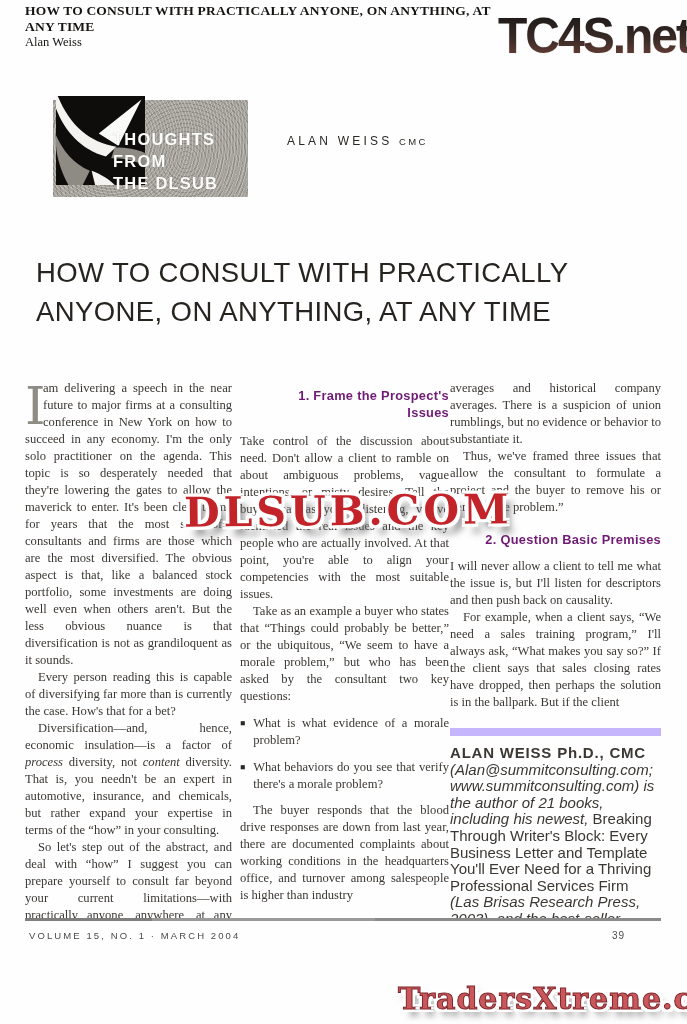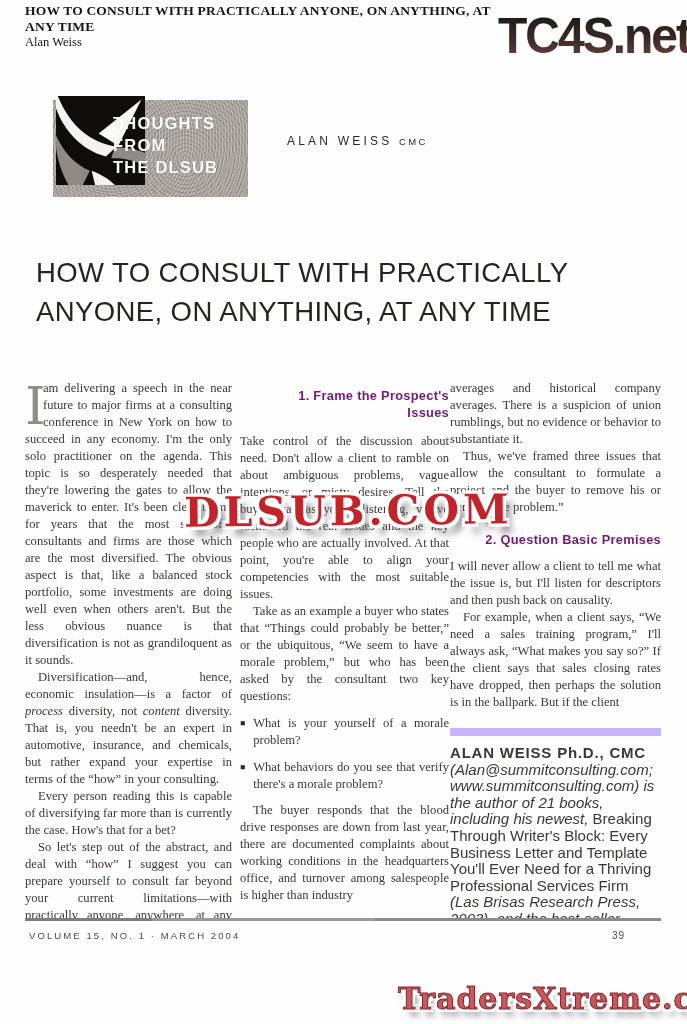--- a/index.html
+++ b/index.html
@@ -50,21 +50,21 @@
   
   .masthead{
     position:absolute;left:53px;top:100px;width:195px;height:97px;
     background:
       repeating-radial-gradient(circle at 30% 40%, rgba(255,255,255,.28) 0 1px, transparent 1px 3px),
       repeating-radial-gradient(circle at 68% 62%, rgba(70,66,62,.25) 0 1px, transparent 1px 4px),
       #a5a19b;
   }
   .masthead .logo-square{position:absolute;left:3px;top:-5px;width:89px;height:91px;display:block;}
   .masthead .logo-text{
-    position:absolute;left:60px;top:12px;
+    position:absolute;left:60px;top:28px;
     font-family:"Liberation Sans",sans-serif;font-weight:bold;
     font-size:16.5px;line-height:22px;letter-spacing:1.2px;color:#fcfcfa;
     text-shadow:0 0 1px rgba(60,60,60,.4);
   }
   .byline{
     position:absolute;left:287px;top:134px;
     font-family:"Liberation Sans",sans-serif;font-size:12px;
     letter-spacing:3.2px;color:#2a2825;
   }
   .byline .cred{font-size:9.5px;letter-spacing:2.4px;}
@@ -159,32 +159,32 @@
 </div>
 <div class="byline"><span>ALAN WEISS </span><span class="cred">CMC</span></div>
 
 <div class="article-title">
   <div>HOW TO CONSULT WITH PRACTICALLY</div>
   <div>ANYONE, ON ANYTHING, AT ANY TIME</div>
 </div>
 
 <div class="col col1">
   <p><span class="dropcap">I</span><span>am delivering a speech in the near future to major firms at a consulting conference in New York on how to succeed in any economy. I'm the only solo practitioner on the agenda. This topic is so desperately needed that they're lowering the gates to allow the maverick to enter. It's been clear to me for years that the most successful consultants and firms are those which are the most diversified. The obvious aspect is that, like a balanced stock portfolio, some investments are doing well even when others aren't. But the less obvious nuance is that diversification is not as grandiloquent as it sounds.</span></p>
+  <p class="indent">Every person reading this is capable of diversifying far more than is currently the case. How's that for a bet?</p>
   <p class="indent"><span>Diversification—and, hence, economic insulation—is a factor of </span><i>process</i><span> diversity, not </span><i>content</i><span> diversity. That is, you needn't be an expert in automotive, insurance, and chemicals, but rather expand your expertise in terms of the “how” in your consulting.</span></p>
-  <p class="indent">Every person reading this is capable of diversifying far more than is currently the case. How's that for a bet?</p>
   <p class="indent">So let's step out of the abstract, and deal with “how” I suggest you can prepare yourself to consult far beyond your current limitations—with practically anyone, anywhere, at any time.</p>
 </div>
 
 <div class="col col2">
   <div class="sec-heading h1st">1.  Frame the Prospect's Issues</div>
   <p>Take control of the discussion about need. Don't allow a client to ramble on about ambiguous problems, vague intentions, or misty desires. Tell the buyer that, as you're listening, you've identified the real issues and the key people who are actually involved. At that point, you're able to align your competencies with the most suitable issues.</p>
   <p class="indent">Take as an example a buyer who states that “Things could probably be better,” or the ubiquitous, “We seem to have a morale problem,” but who has been asked by the consultant two key questions:</p>
   <div class="bullet">
       <span class="marker">■</span>
-      <span class="btxt">What is your yourself of a morale problem?</span>
+      <span class="btxt">What is what evidence of a morale problem?</span>
     </div>
   <div class="bullet">
       <span class="marker">■</span>
       <span class="btxt">What behaviors do you see that verify there's a morale problem?</span>
     </div>
   <div class="spacer-s"></div>
   <p class="indent">The buyer responds that the blood drive responses are down from last year, there are documented complaints about working conditions in the headquarters office, and turnover among salespeople is higher than industry</p>
 </div>
 
 <div class="col col3">

